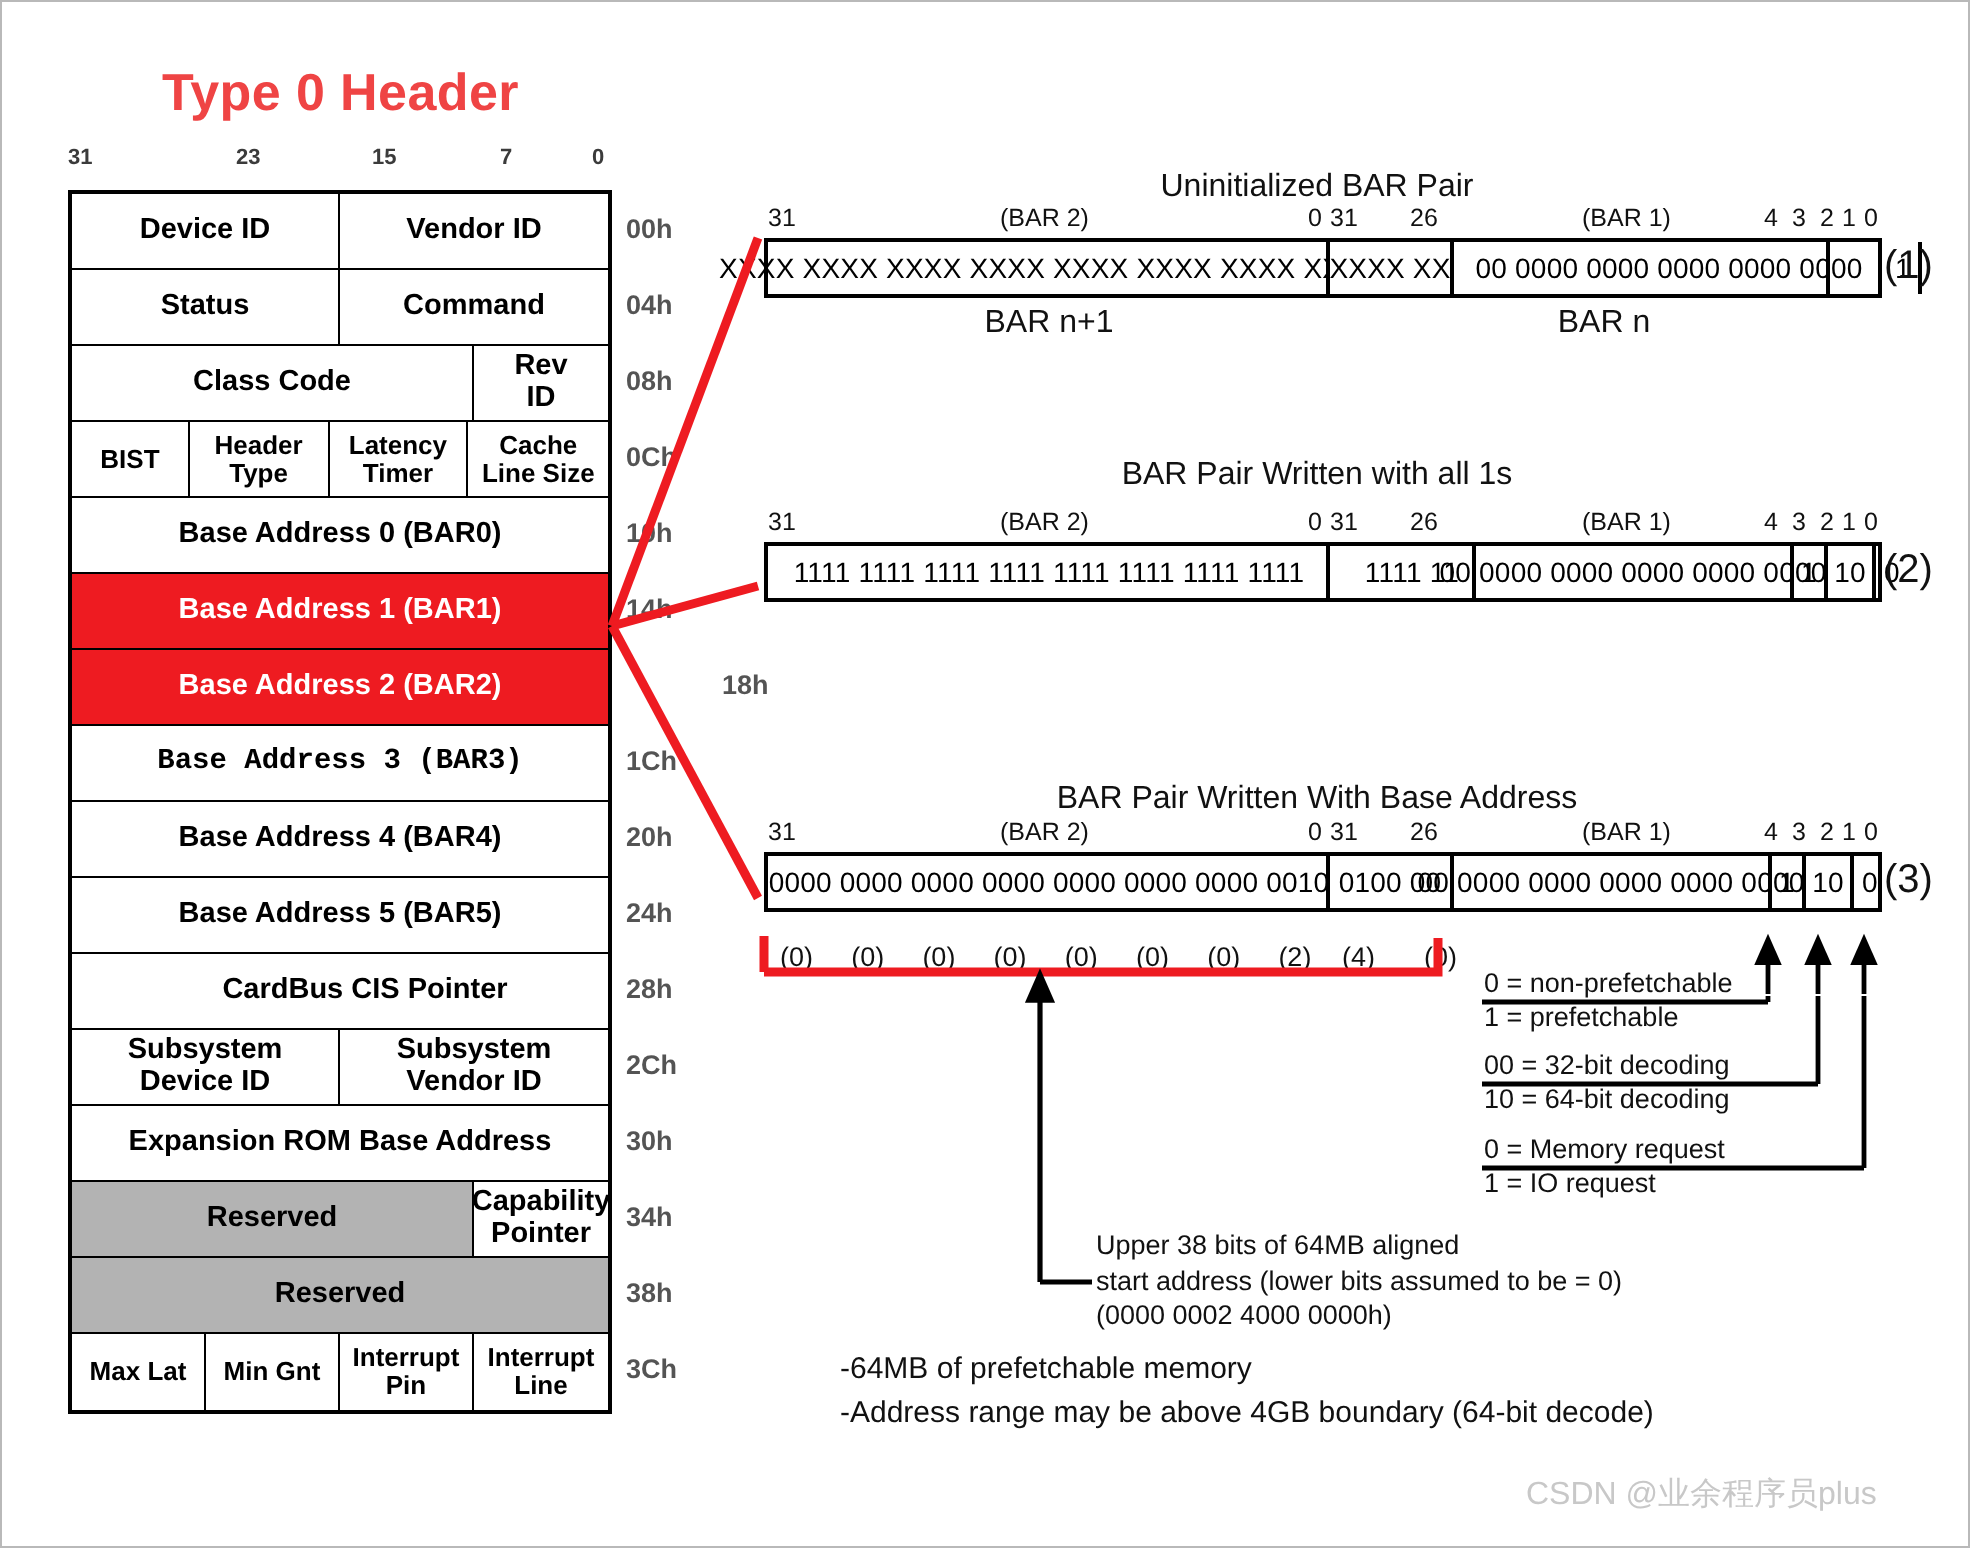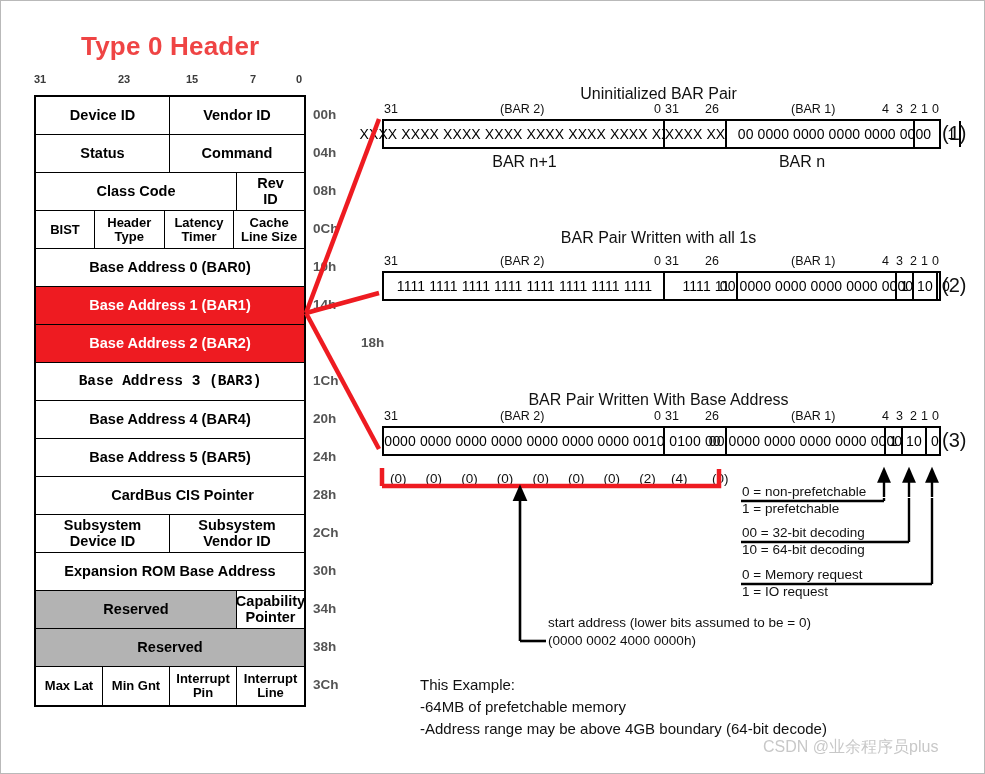--- a/index.html
+++ b/index.html
@@ -430,26 +430,26 @@
   <div class="legend-text" style="left:741px; top:524px;">
     <div>00 = 32-bit decoding</div>
     <div>10 = 64-bit decoding</div>
   </div>
   <div class="legend-text" style="left:741px; top:566px;">
     <div>0 = Memory request</div>
     <div>1 = IO request</div>
   </div>
 
   <div class="note-text" style="left:547px; top:613px;">
+    <div>Upper 38 bits of 64MB aligned</div>
     <div>start address (lower bits assumed to be = 0)</div>
     <div>(0000 0002 4000 0000h)</div>
   </div>
 
   <div id="example-text">
-    <div>This Example:</div>
     <div>-64MB of prefetchable memory</div>
     <div>-Address range may be above 4GB boundary (64-bit decode)</div>
   </div>
 
   <div id="watermark">CSDN @业余程序员plus</div>
 
   <svg class="overlay" viewBox="0 0 985 774">
     <g id="red-connectors">
         <line x1="305" y1="312" x2="378" y2="118" stroke="#ee1b21" stroke-width="4.5"></line>
         <line x1="305" y1="312" x2="378" y2="292" stroke="#ee1b21" stroke-width="4.5"></line>

